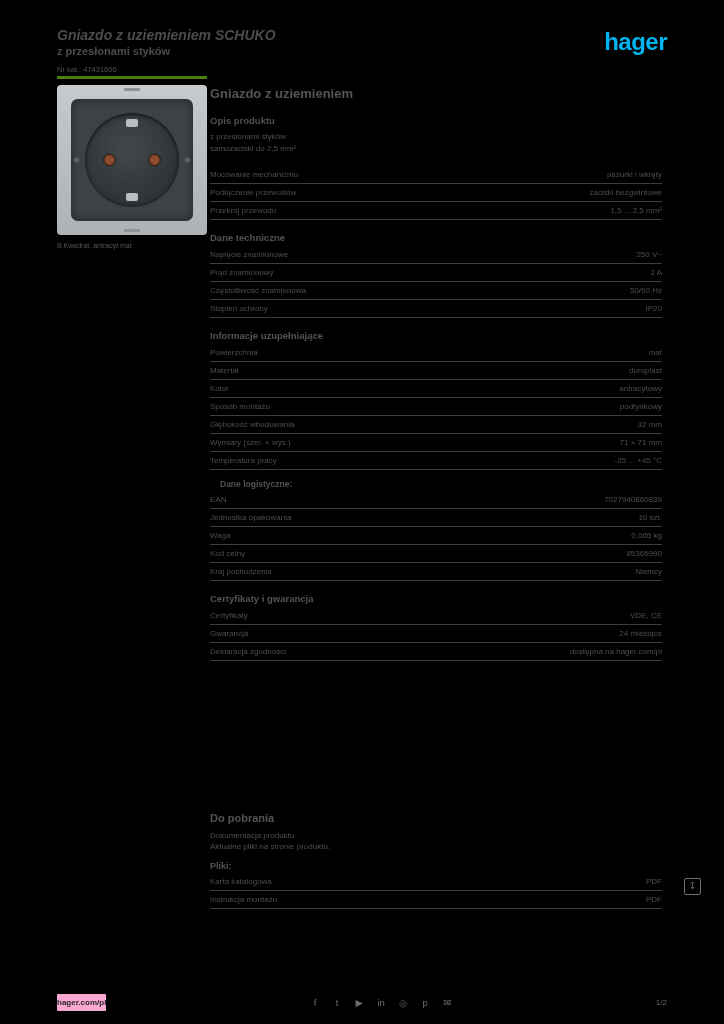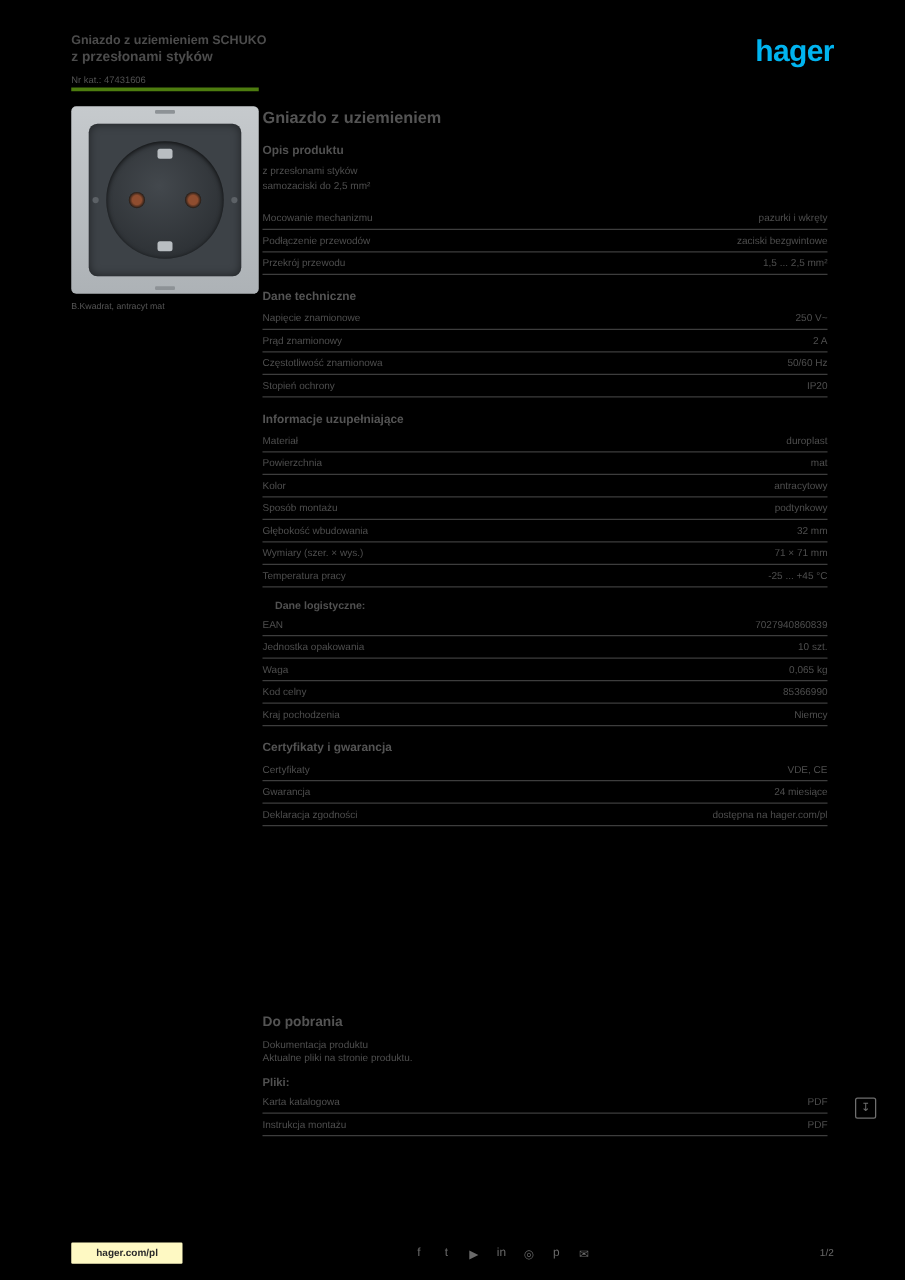--- a/index.html
+++ b/index.html
@@ -2,21 +2,21 @@
 <html><head>
 <meta charset="utf-8">
 <style>
   html,body{margin:0;padding:0;background:#000;}
   body{width:724px;height:1024px;position:relative;overflow:hidden;
        font-family:"Liberation Sans", sans-serif;color:#4f4f4f;}
   .page{position:absolute;inset:0;background:#000;}
 
   
   .header{position:absolute;left:57px;top:26px;right:57px;}
-  .title-line1{font-size:10px;font-weight:bold;color:#4c4c4c;line-height:1.3;}
+  .title-line1{font-size:14px;font-weight:bold;color:#4c4c4c;line-height:1.3;font-style:italic;}
   .title-line2{font-size:11px;font-weight:bold;color:#4c4c4c;line-height:1.3;}
   .ref{font-size:7.5px;color:#525252;margin-top:4px;border-bottom:3px solid #4d7c0f;
        display:inline-block;padding-bottom:2px;min-width:150px;}
   .logo{position:absolute;right:0;top:2px;font-size:24px;font-weight:bold;
         color:#00b4f0;letter-spacing:-0.5px;}
 
   
   .product-image{position:absolute;left:57px;top:85px;width:150px;height:150px;}
   .socket-frame{position:absolute;inset:0;border-radius:4px;
     background:linear-gradient(#c6cacd,#adb2b6);box-shadow:inset 0 0 0 1px #969c a0, inset 0 0 0 1px #989ea2;}
@@ -59,22 +59,22 @@
   .downloads .dl-intro{font-size:8px;color:#4f4f4f;line-height:1.4;}
   .downloads .dl-note{font-size:8px;color:#4f4f4f;line-height:1.4;}
   .downloads .dl-subhead{font-size:9px;font-weight:bold;color:#515151;margin:9px 0 2px;}
   .doc-icon{position:absolute;left:684px;top:878px;width:15px;height:15px;
     border:1px solid #6f6f6f;border-radius:2px;color:#6f6f6f;font-size:9px;
     line-height:14px;text-align:center;cursor:pointer;}
 
   
   .footer{position:absolute;left:57px;right:57px;bottom:12px;height:19px;
     display:flex;align-items:center;justify-content:space-between;}
-  .site-box{background:#fef9c3;color:#2a2a2a;font-size:8px;font-weight:bold;
-    padding:4px 20px;border-radius:1px;cursor:pointer;}
+  .site-box{background:#f9a8d4;color:#2a2a2a;font-size:8px;font-weight:bold;
+    padding:4px 0;border-radius:1px;cursor:pointer;}
   .ficons{display:flex;gap:10px;}
   .ficon{display:inline-block;width:12px;text-align:center;font-size:9.5px;
     color:#6a6a6a;cursor:pointer;}
   .page-info{font-size:8px;color:#6a6a6a;text-align:center;}
 </style>
 </head>
 <body>
 
 <div class="page">
 
@@ -143,26 +143,26 @@
             <span class="value">50/60 Hz</span>
           </div>
           <div class="row">
             <span class="label">Stopień ochrony</span>
             <span class="value">IP20</span>
           </div>
         </section>
         <section class="spec-section">
           <div class="section-heading">Informacje uzupełniające</div>
           <div class="row">
+            <span class="label">Powierzchnia</span>
+            <span class="value">mat</span>
+          </div>
+          <div class="row">
             <span class="label">Materiał</span>
             <span class="value">duroplast</span>
-          </div>
-          <div class="row">
-            <span class="label">Powierzchnia</span>
-            <span class="value">mat</span>
           </div>
           <div class="row">
             <span class="label">Kolor</span>
             <span class="value">antracytowy</span>
           </div>
           <div class="row">
             <span class="label">Sposób montażu</span>
             <span class="value">podtynkowy</span>
           </div>
           <div class="row">

